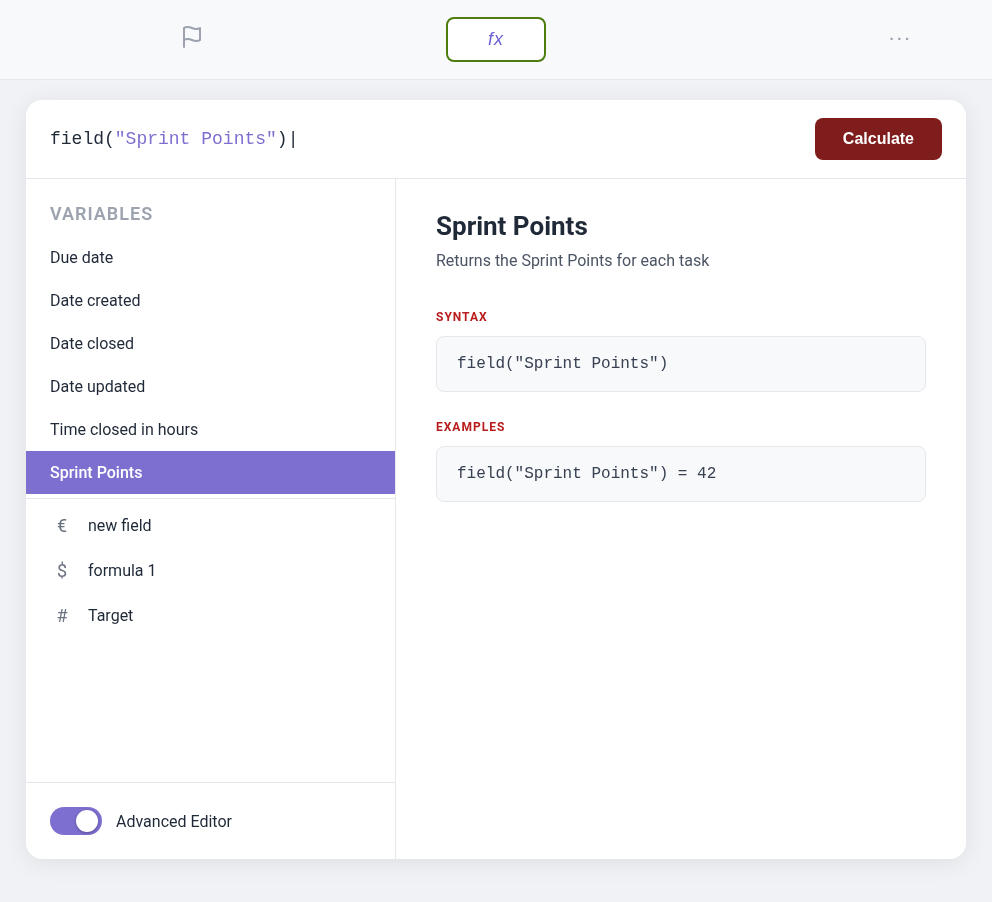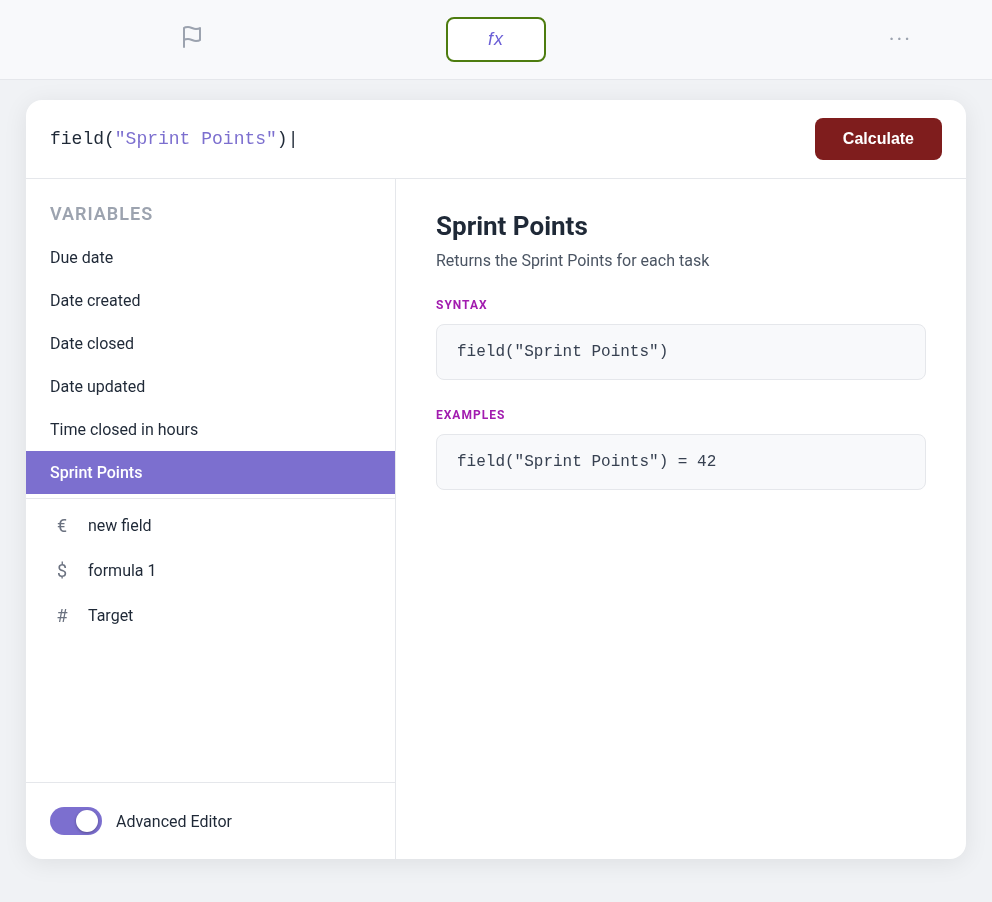--- a/index.html
+++ b/index.html
@@ -196,27 +196,27 @@
     .field-title {
       font-size: 26px;
       font-weight: 700;
       color: #1f2937;
       margin-bottom: 10px;
     }
 
     .field-description {
       font-size: 16px;
       color: #4b5563;
-      margin-bottom: 28px;
+      margin-bottom: 40px;
     }
 
     .section-label {
       font-size: 12px;
       font-weight: 700;
-      color: #a21caf;
+      color: #b91c1c;
       letter-spacing: 1px;
       text-transform: uppercase;
       margin-bottom: 12px;
     }
 
     .code-box {
       background: #f8f9fb;
       border: 1px solid #e5e7eb;
       border-radius: 8px;
       padding: 18px 20px;

